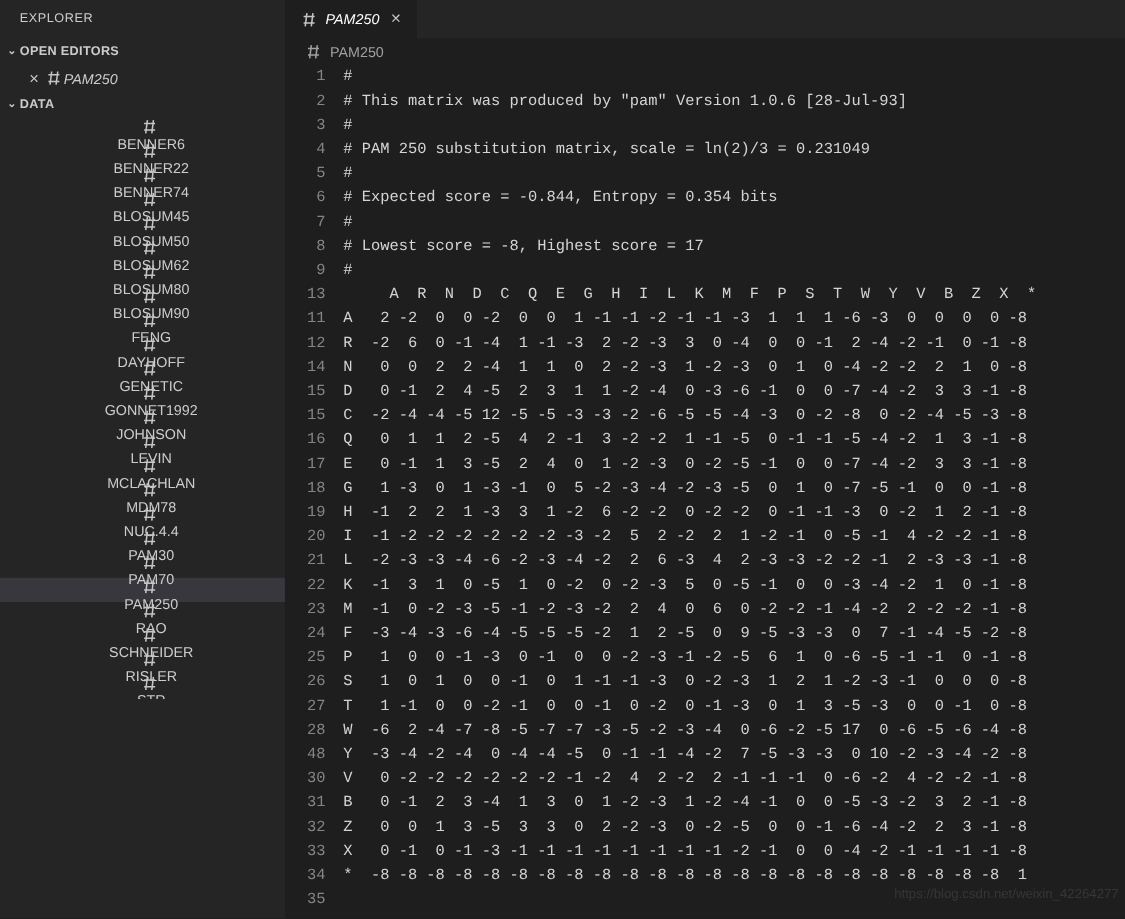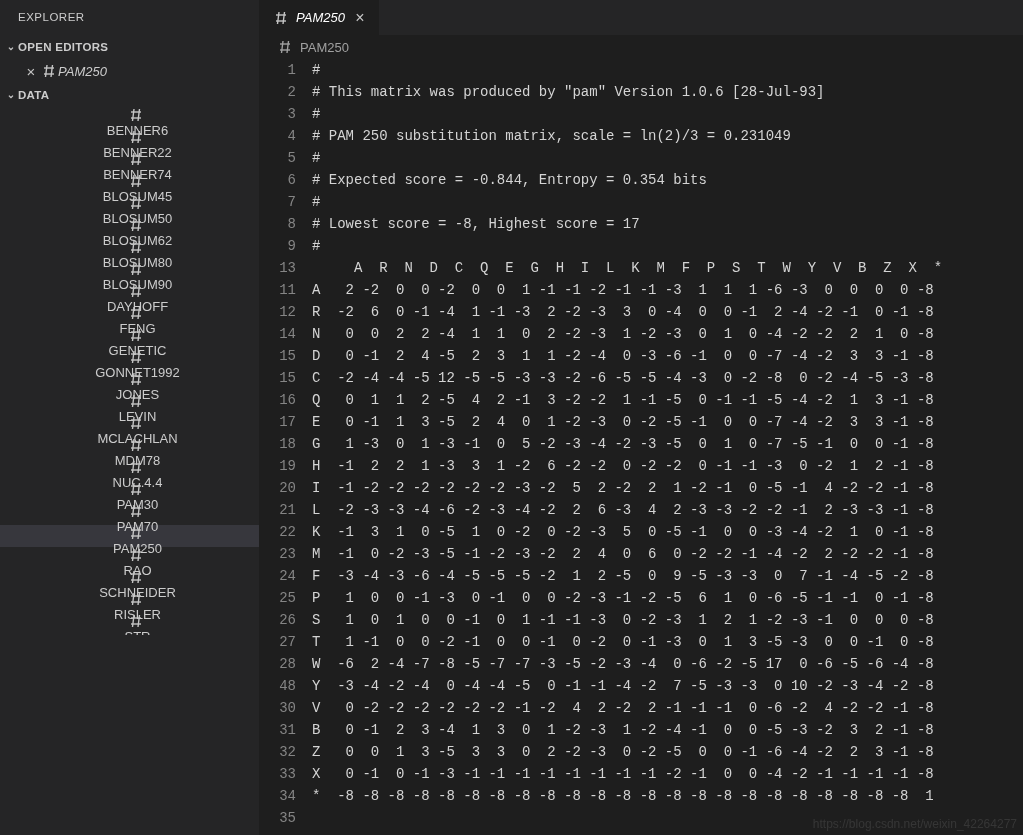--- a/index.html
+++ b/index.html
@@ -129,21 +129,21 @@
     flex: 1;
     white-space: pre;
     color: #d4d4d4;
     padding-right: 12px;
   }
   .code-line { height:22px; }
   .gutter-line { height:22px; }
   .watermark {
     position: fixed;
     right: 6px;
-    bottom: 4px;
+    bottom: 16px;
     font-size: 12px;
     color: rgba(200,200,200,0.14);
     font-family: Arial, sans-serif;
     pointer-events: none;
   }
 </style>
 </head>
 <body>
 
 <div class="sidebar">
@@ -283,46 +283,46 @@
         <span class="hash-icon">
           <svg viewBox="0 0 16 16">
             <g stroke="#c5c5c5" stroke-width="1.4">
               <line x1="3" y1="5" x2="13" y2="5"></line>
               <line x1="3" y1="11" x2="13" y2="11"></line>
               <line x1="6" y1="2" x2="4.5" y2="14"></line>
               <line x1="11.5" y1="2" x2="10" y2="14"></line>
             </g>
           </svg>
         </span>
+        <span>FENG</span>
+      </div>
+      <div class="tree-item">
+        <span class="hash-icon">
+          <svg viewBox="0 0 16 16">
+            <g stroke="#c5c5c5" stroke-width="1.4">
+              <line x1="3" y1="5" x2="13" y2="5"></line>
+              <line x1="3" y1="11" x2="13" y2="11"></line>
+              <line x1="6" y1="2" x2="4.5" y2="14"></line>
+              <line x1="11.5" y1="2" x2="10" y2="14"></line>
+            </g>
+          </svg>
+        </span>
         <span>DAYHOFF</span>
       </div>
       <div class="tree-item">
         <span class="hash-icon">
           <svg viewBox="0 0 16 16">
             <g stroke="#c5c5c5" stroke-width="1.4">
               <line x1="3" y1="5" x2="13" y2="5"></line>
               <line x1="3" y1="11" x2="13" y2="11"></line>
               <line x1="6" y1="2" x2="4.5" y2="14"></line>
               <line x1="11.5" y1="2" x2="10" y2="14"></line>
             </g>
           </svg>
         </span>
-        <span>FENG</span>
-      </div>
-      <div class="tree-item">
-        <span class="hash-icon">
-          <svg viewBox="0 0 16 16">
-            <g stroke="#c5c5c5" stroke-width="1.4">
-              <line x1="3" y1="5" x2="13" y2="5"></line>
-              <line x1="3" y1="11" x2="13" y2="11"></line>
-              <line x1="6" y1="2" x2="4.5" y2="14"></line>
-              <line x1="11.5" y1="2" x2="10" y2="14"></line>
-            </g>
-          </svg>
-        </span>
         <span>GENETIC</span>
       </div>
       <div class="tree-item">
         <span class="hash-icon">
           <svg viewBox="0 0 16 16">
             <g stroke="#c5c5c5" stroke-width="1.4">
               <line x1="3" y1="5" x2="13" y2="5"></line>
               <line x1="3" y1="11" x2="13" y2="11"></line>
               <line x1="6" y1="2" x2="4.5" y2="14"></line>
               <line x1="11.5" y1="2" x2="10" y2="14"></line>
@@ -335,21 +335,21 @@
         <span class="hash-icon">
           <svg viewBox="0 0 16 16">
             <g stroke="#c5c5c5" stroke-width="1.4">
               <line x1="3" y1="5" x2="13" y2="5"></line>
               <line x1="3" y1="11" x2="13" y2="11"></line>
               <line x1="6" y1="2" x2="4.5" y2="14"></line>
               <line x1="11.5" y1="2" x2="10" y2="14"></line>
             </g>
           </svg>
         </span>
-        <span>JONES</span>
+        <span>JOHNSON</span>
       </div>
       <div class="tree-item">
         <span class="hash-icon">
           <svg viewBox="0 0 16 16">
             <g stroke="#c5c5c5" stroke-width="1.4">
               <line x1="3" y1="5" x2="13" y2="5"></line>
               <line x1="3" y1="11" x2="13" y2="11"></line>
               <line x1="6" y1="2" x2="4.5" y2="14"></line>
               <line x1="11.5" y1="2" x2="10" y2="14"></line>
             </g>

